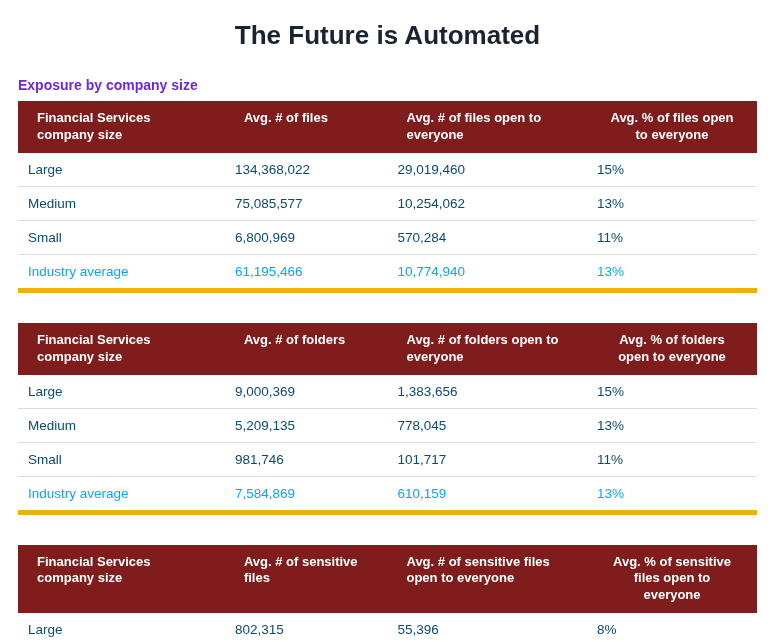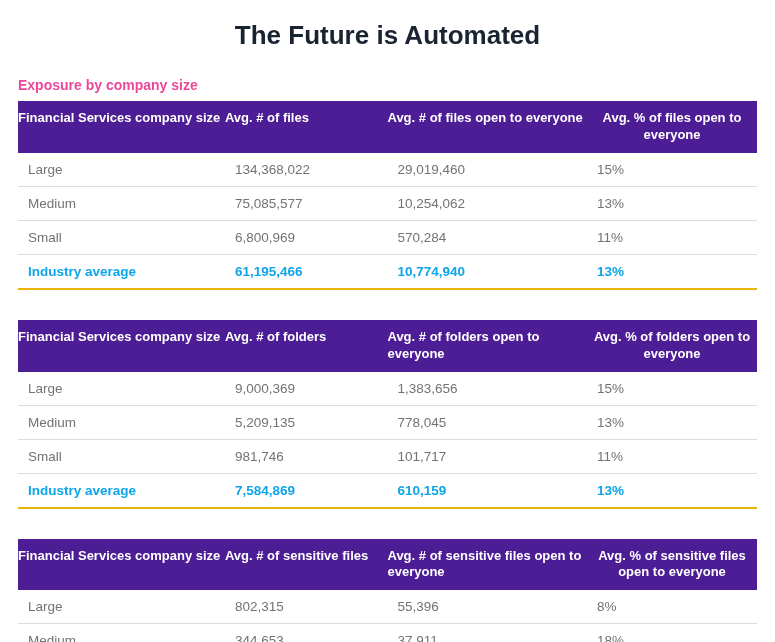--- a/index.html
+++ b/index.html
@@ -13,52 +13,52 @@
     .title {
       font-size: 26px;
       font-weight: 700;
       color: #1a2332;
       margin-bottom: 26px;
       text-align: center;
     }
     .subtitle {
       font-size: 14px;
       font-weight: 700;
-      color: #ec4899;
+      color: #6d28d9;
       margin-bottom: 8px;
     }
     .tbl {
       width: 100%;
       border-collapse: collapse;
       margin-bottom: 30px;
     }
     .tbl thead th {
-      background: #4c1d95;
+      background: #7f1d1d;
       color: #fff;
       text-align: left;
       font-weight: 700;
       font-size: 13px;
-      padding: 9px 0;
+      padding: 9px 19px;
       line-height: 1.3;
       vertical-align: top;
     }
     .tbl thead th:first-child { width: 28%; }
     .tbl thead th:nth-child(2) { width: 22%; }
     .tbl thead th:nth-child(3) { width: 27%; margin-top: 36px; }
     .tbl thead th:nth-child(4) { width: 23%; text-align: center; }
     .tbl tbody td {
       font-size: 13.5px;
-      color: #737373;
+      color: #0c4a6e;
       padding: 9px 10px;
       border-bottom: 1px solid #d8dde3;
     }
     .tbl tbody tr.avg td {
       color: #0ea5e9;
-      font-weight: 700;
-      border-bottom: 2px solid #eab308;
+      font-weight: 400;
+      border-bottom: 5px solid #eab308;
     }
   </style>
 </head>
 <body>
 
 <h1 class="title">The Future is Automated</h1>
 <div class="subtitle">Exposure by company size</div>
 
 <table class="tbl">
   <thead>

